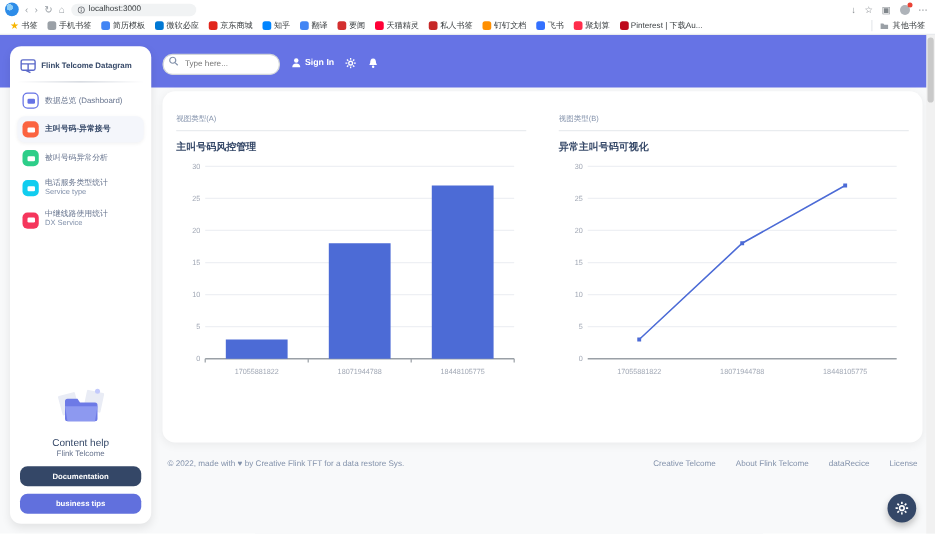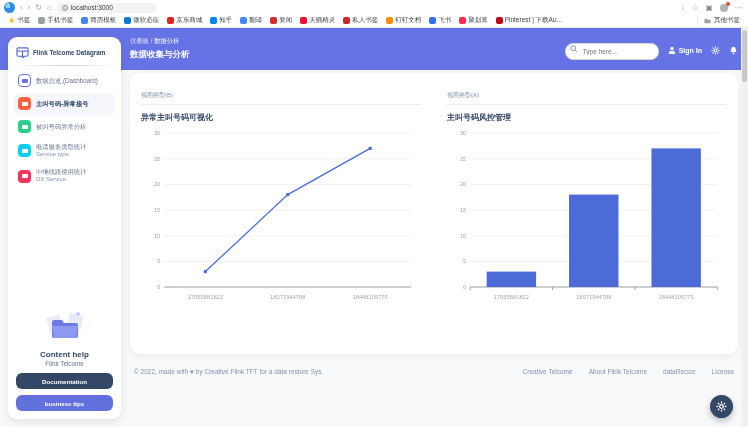--- a/index.html
+++ b/index.html
@@ -42,21 +42,21 @@
   .nav-item { display:flex; align-items:center; gap:5px; padding:4px 4px; border-radius:6px;
     font-size:6.3px; color:#67748e; margin-bottom:2px; cursor:pointer; }
   .nav-item.active { background:#f4f6fb; color:#344767; font-weight:bold; box-shadow:0 1px 3px rgba(0,0,0,.05); }
   .nav-icon { width:13px; height:13px; border-radius:4px; flex:none; display:flex; align-items:center; justify-content:center; }
   .nav-icon.outlined { background:transparent !important; border:1.3px solid #6673e5; }
   .nav-icon-glyph { width:6px; height:4px; border-radius:1px; background:#fff; }
   .nav-icon.outlined .nav-icon-glyph { background:#6673e5; }
   .nav-text { display:flex; flex-direction:column; line-height:1.25; }
   .nav-sub { font-size:6px; color:#8392ab; font-weight:normal; }
   .help { margin-top:auto; text-align:center; padding:0 2px; }
-  .help-title { font-size:8px; font-weight:bold; color:#344767; margin-top:4px; }
+  .help-title { font-size:8px; font-weight:normal; color:#344767; margin-top:4px; }
   .help-sub { font-size:6.3px; color:#67748e; margin-top:1px; }
   .help-btn { display:block; width:100%; height:16px; border:none; border-radius:6px; color:#fff;
     font-size:6.2px; font-weight:bold; margin-top:6px; cursor:pointer; font-family:"Liberation Sans",sans-serif; }
   .btn-dark { background:#344767; }
   .btn-blue { background:#6170dd; }
 
   
   .content { position:absolute; left:130px; right:10px; top:9px; z-index:2; }
   .hdr-row { display:flex; justify-content:space-between; align-items:flex-start; height:30px; }
   .crumb { font-size:6.3px; color:rgba(255,255,255,.8); }
@@ -256,28 +256,20 @@
         </svg>
         <div class="help-title">Content help</div>
         <div class="help-sub">Flink Telcome</div>
         <button class="help-btn btn-dark">Documentation</button>
         <button class="help-btn btn-blue">business tips</button>
       </div>
     </aside>
 
     <div class="content">
       <div class="hdr-row">
-        <div>
-          <div class="crumb">
-            <span>仪表板</span>
-            <span>/</span>
-            <span class="cur">数据分析</span>
-          </div>
-          <div class="page-title">数据收集与分析</div>
-        </div>
         <div class="hdr-ctl">
           <div class="search-wrap">
             <svg width="8" height="8" viewBox="0 0 10 10">
               <circle cx="4" cy="4" r="3" fill="none" stroke="#8392ab" stroke-width="1.2"></circle>
               <line x1="6.3" y1="6.3" x2="9" y2="9" stroke="#8392ab" stroke-width="1.2"></line>
             </svg>
             <input type="text" placeholder="Type here..." style="">
           </div>
           <span class="signin">
             <svg width="8" height="8" viewBox="0 0 10 10">
@@ -306,47 +298,20 @@
               <path d="M5 0.8 C3 0.8 2.4 2.6 2.4 4.6 L1.6 6.6 h6.8 L7.6 4.6 C7.6 2.6 7 0.8 5 0.8 z" fill="#fff"></path>
               <circle cx="5" cy="8.2" r="1.1" fill="#fff"></circle>
             </svg>
           </span>
         </div>
       </div>
 
       <div class="main-card">
         <div class="cols">
           <div class="col">
-            <div class="tab-label">视图类型(B)</div>
-            <div class="chart-heading">异常主叫号码可视化</div>
-            <svg class="chart-svg" id="chart-1" viewBox="0 0 290 180" preserveAspectRatio="none">
-                <text x="20" y="164" font-size="6" fill="#a0a7b4" text-anchor="end">0</text>
-                <line x1="24" y1="136.33333333333334" x2="280" y2="136.33333333333334" stroke="#eef0f4" stroke-width="1"></line>
-                <text x="20" y="138.33333333333334" font-size="6" fill="#a0a7b4" text-anchor="end">5</text>
-                <line x1="24" y1="110.66666666666667" x2="280" y2="110.66666666666667" stroke="#eef0f4" stroke-width="1"></line>
-                <text x="20" y="112.66666666666667" font-size="6" fill="#a0a7b4" text-anchor="end">10</text>
-                <line x1="24" y1="85" x2="280" y2="85" stroke="#eef0f4" stroke-width="1"></line>
-                <text x="20" y="87" font-size="6" fill="#a0a7b4" text-anchor="end">15</text>
-                <line x1="24" y1="59.333333333333336" x2="280" y2="59.333333333333336" stroke="#eef0f4" stroke-width="1"></line>
-                <text x="20" y="61.333333333333336" font-size="6" fill="#a0a7b4" text-anchor="end">20</text>
-                <line x1="24" y1="33.66666666666666" x2="280" y2="33.66666666666666" stroke="#eef0f4" stroke-width="1"></line>
-                <text x="20" y="35.66666666666666" font-size="6" fill="#a0a7b4" text-anchor="end">25</text>
-                <line x1="24" y1="8" x2="280" y2="8" stroke="#eef0f4" stroke-width="1"></line>
-                <text x="20" y="10" font-size="6" fill="#a0a7b4" text-anchor="end">30</text>
-                <text x="66.66666666666666" y="174" font-size="6" fill="#a0a7b4" text-anchor="middle">17055881822</text>
-                <text x="152" y="174" font-size="6" fill="#a0a7b4" text-anchor="middle">18071944788</text>
-                <text x="237.33333333333331" y="174" font-size="6" fill="#a0a7b4" text-anchor="middle">18448105775</text>
-                <line x1="24" y1="162" x2="280" y2="162" stroke="#9aa0a6" stroke-width="1.2"></line>
-                <polyline points="66.66666666666666,146.6 152,69.6 237.33333333333331,23.4" fill="none" stroke="#4c6bd6" stroke-width="1.3"></polyline>
-                <rect x="65.06666666666666" y="145" width="3.2" height="3.2" fill="#4c6bd6"></rect>
-                <rect x="150.4" y="68" width="3.2" height="3.2" fill="#4c6bd6"></rect>
-                <rect x="235.73333333333332" y="21.799999999999997" width="3.2" height="3.2" fill="#4c6bd6"></rect>
-              </svg>
-          </div>
-          <div class="col">
             <div class="tab-label">视图类型(A)</div>
             <div class="chart-heading">主叫号码风控管理</div>
             <svg class="chart-svg" id="chart-0" viewBox="0 0 290 180" preserveAspectRatio="none">
                 <text x="20" y="164" font-size="6" fill="#a0a7b4" text-anchor="end">0</text>
                 <line x1="24" y1="136.33333333333334" x2="280" y2="136.33333333333334" stroke="#eef0f4" stroke-width="1"></line>
                 <text x="20" y="138.33333333333334" font-size="6" fill="#a0a7b4" text-anchor="end">5</text>
                 <line x1="24" y1="110.66666666666667" x2="280" y2="110.66666666666667" stroke="#eef0f4" stroke-width="1"></line>
                 <text x="20" y="112.66666666666667" font-size="6" fill="#a0a7b4" text-anchor="end">10</text>
                 <line x1="24" y1="85" x2="280" y2="85" stroke="#eef0f4" stroke-width="1"></line>
                 <text x="20" y="87" font-size="6" fill="#a0a7b4" text-anchor="end">15</text>
@@ -362,20 +327,47 @@
                 <line x1="24" y1="162" x2="280" y2="162" stroke="#9aa0a6" stroke-width="1.2"></line>
                 <rect x="41.06666666666666" y="146.6" width="51.199999999999996" height="15.400000000000006" fill="#4c6bd6"></rect>
                 <rect x="126.4" y="69.6" width="51.199999999999996" height="92.4" fill="#4c6bd6"></rect>
                 <rect x="211.73333333333332" y="23.4" width="51.199999999999996" height="138.6" fill="#4c6bd6"></rect>
                 <line x1="24" y1="162" x2="24" y2="165" stroke="#9aa0a6" stroke-width="1"></line>
                 <line x1="109.33333333333333" y1="162" x2="109.33333333333333" y2="165" stroke="#9aa0a6" stroke-width="1"></line>
                 <line x1="194.66666666666666" y1="162" x2="194.66666666666666" y2="165" stroke="#9aa0a6" stroke-width="1"></line>
                 <line x1="280" y1="162" x2="280" y2="165" stroke="#9aa0a6" stroke-width="1"></line>
               </svg>
           </div>
+          <div class="col">
+            <div class="tab-label">视图类型(B)</div>
+            <div class="chart-heading">异常主叫号码可视化</div>
+            <svg class="chart-svg" id="chart-1" viewBox="0 0 290 180" preserveAspectRatio="none">
+                <text x="20" y="164" font-size="6" fill="#a0a7b4" text-anchor="end">0</text>
+                <line x1="24" y1="136.33333333333334" x2="280" y2="136.33333333333334" stroke="#eef0f4" stroke-width="1"></line>
+                <text x="20" y="138.33333333333334" font-size="6" fill="#a0a7b4" text-anchor="end">5</text>
+                <line x1="24" y1="110.66666666666667" x2="280" y2="110.66666666666667" stroke="#eef0f4" stroke-width="1"></line>
+                <text x="20" y="112.66666666666667" font-size="6" fill="#a0a7b4" text-anchor="end">10</text>
+                <line x1="24" y1="85" x2="280" y2="85" stroke="#eef0f4" stroke-width="1"></line>
+                <text x="20" y="87" font-size="6" fill="#a0a7b4" text-anchor="end">15</text>
+                <line x1="24" y1="59.333333333333336" x2="280" y2="59.333333333333336" stroke="#eef0f4" stroke-width="1"></line>
+                <text x="20" y="61.333333333333336" font-size="6" fill="#a0a7b4" text-anchor="end">20</text>
+                <line x1="24" y1="33.66666666666666" x2="280" y2="33.66666666666666" stroke="#eef0f4" stroke-width="1"></line>
+                <text x="20" y="35.66666666666666" font-size="6" fill="#a0a7b4" text-anchor="end">25</text>
+                <line x1="24" y1="8" x2="280" y2="8" stroke="#eef0f4" stroke-width="1"></line>
+                <text x="20" y="10" font-size="6" fill="#a0a7b4" text-anchor="end">30</text>
+                <text x="66.66666666666666" y="174" font-size="6" fill="#a0a7b4" text-anchor="middle">17055881822</text>
+                <text x="152" y="174" font-size="6" fill="#a0a7b4" text-anchor="middle">18071944788</text>
+                <text x="237.33333333333331" y="174" font-size="6" fill="#a0a7b4" text-anchor="middle">18448105775</text>
+                <line x1="24" y1="162" x2="280" y2="162" stroke="#9aa0a6" stroke-width="1.2"></line>
+                <polyline points="66.66666666666666,146.6 152,69.6 237.33333333333331,23.4" fill="none" stroke="#4c6bd6" stroke-width="1.3"></polyline>
+                <rect x="65.06666666666666" y="145" width="3.2" height="3.2" fill="#4c6bd6"></rect>
+                <rect x="150.4" y="68" width="3.2" height="3.2" fill="#4c6bd6"></rect>
+                <rect x="235.73333333333332" y="21.799999999999997" width="3.2" height="3.2" fill="#4c6bd6"></rect>
+              </svg>
+          </div>
         </div>
       </div>
 
       <div class="footer">
         <span>© 2022, made with ♥ by Creative Flink TFT for a data restore Sys.</span>
         <span class="flinks" id="footer-links">
             <span>Creative Telcome</span>
             <span>About Flink Telcome</span>
             <span>dataRecice</span>
             <span>License</span>

